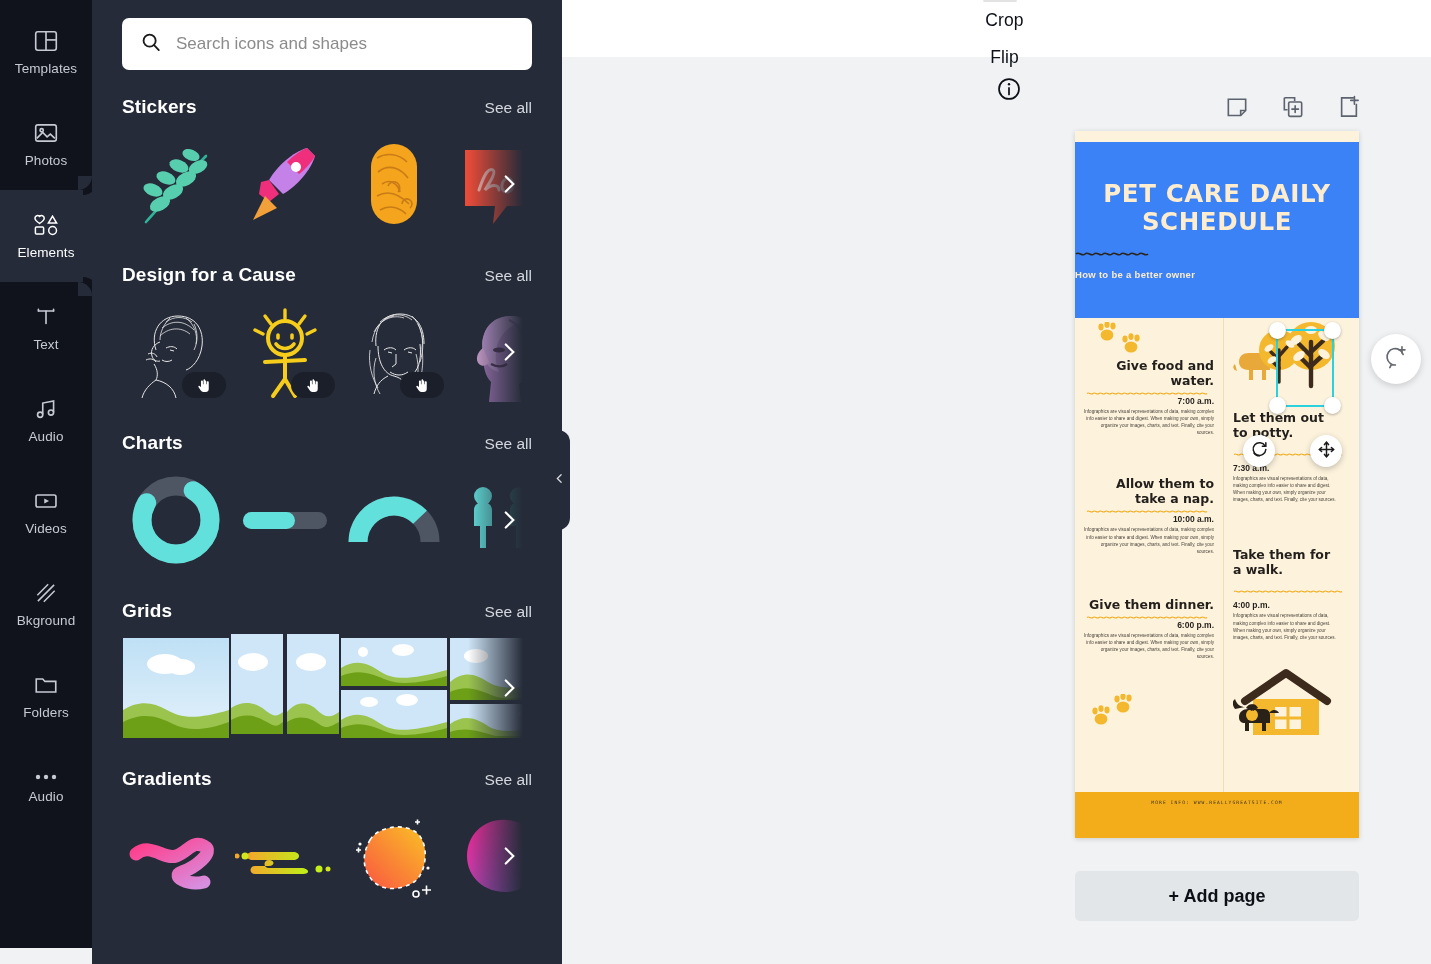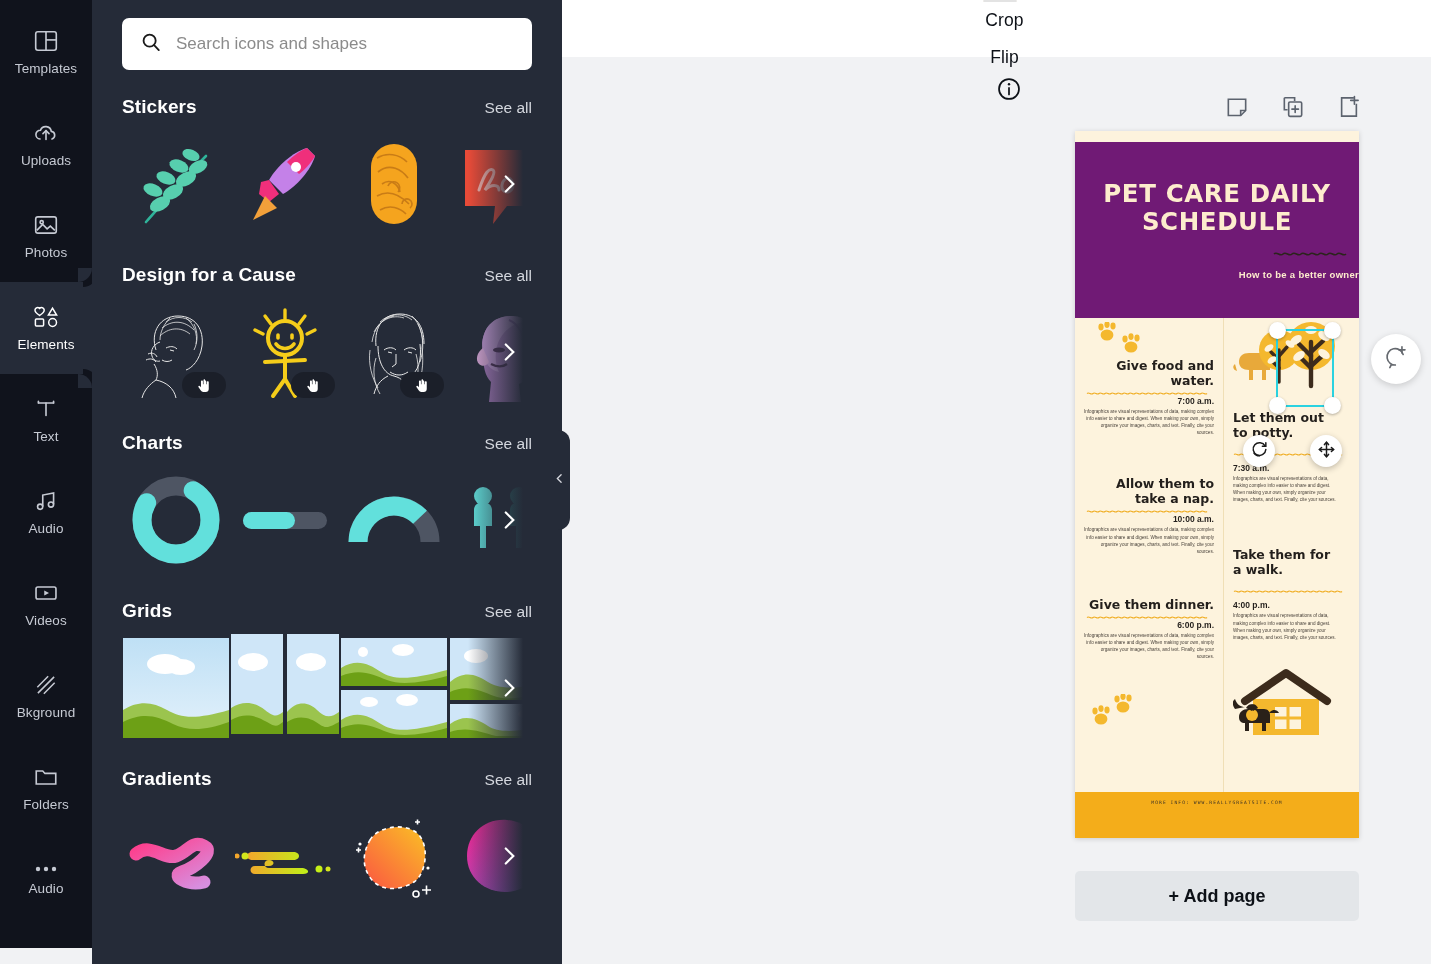--- a/index.html
+++ b/index.html
@@ -129,22 +129,22 @@
     position: absolute; left: 1075px; top: 131px;
     width: 284px; height: 707px;
     background: #fdf3dd; box-shadow: 0 1px 5px rgba(0,0,0,.16);
     overflow: hidden;
   }
   .doc-head {
     height: 61px; background: #fdf3dd;
   }
   .doc-banner {
     position: absolute; left: 0; top: 11px; width: 284px; height: 176px;
-    background: #701a75; display: flex; flex-direction: column;
-    align-items: flex-end; justify-content: center;
+    background: #3b82f6; display: flex; flex-direction: column;
+    align-items: flex-start; justify-content: center;
   }
   .doc-title {
     font-family: "DejaVu Sans", sans-serif; font-weight: bold;
     color: #fdeccd; font-size: 24.5px; line-height: 1.12;
     text-align: center; letter-spacing: .6px;
   }
   .squig { margin: 9px 0 7px; }
   .doc-sub { color: #fdeccd; font-size: 9.5px; font-weight: bold; letter-spacing: .3px; }
 
   .doc-body {
@@ -226,30 +226,20 @@
   <div class="rail">
     <div class="rail-item">
       <span>
         <svg width="26" height="26" viewBox="0 0 24 24" fill="none" stroke="currentColor" stroke-width="1.5">
           <rect x="2.5" y="3.5" width="19" height="17" rx="2"></rect>
             <line x1="12" y1="3.5" x2="12" y2="20.5"></line>
             <line x1="12" y1="11" x2="21.5" y2="11"></line>
         </svg>
       </span>
       <span class="rlabel">Templates</span>
-    </div>
-    <div class="rail-item">
-      <span>
-        <svg width="26" height="26" viewBox="0 0 24 24" fill="none" stroke="currentColor" stroke-width="1.5" stroke-linecap="round">
-          <path d="M6.5 17.5a4 4 0 0 1 .4-8 5.2 5.2 0 0 1 10 1 3.6 3.6 0 0 1 .6 7"></path>
-            <path d="M12 10v8"></path>
-            <path d="M9.2 12.6 12 9.8l2.8 2.8"></path>
-        </svg>
-      </span>
-      <span class="rlabel">Uploads</span>
     </div>
     <div class="rail-item">
       <span>
         <svg width="26" height="26" viewBox="0 0 24 24" fill="none" stroke="currentColor" stroke-width="1.5">
           <rect x="2.5" y="4.5" width="19" height="15" rx="2"></rect>
             <circle cx="8" cy="9.5" r="1.5"></circle>
             <path d="M3.5 17 9 11.5l4 4 3-2.5 4.2 4"></path>
         </svg>
       </span>
       <span class="rlabel">Photos</span>

